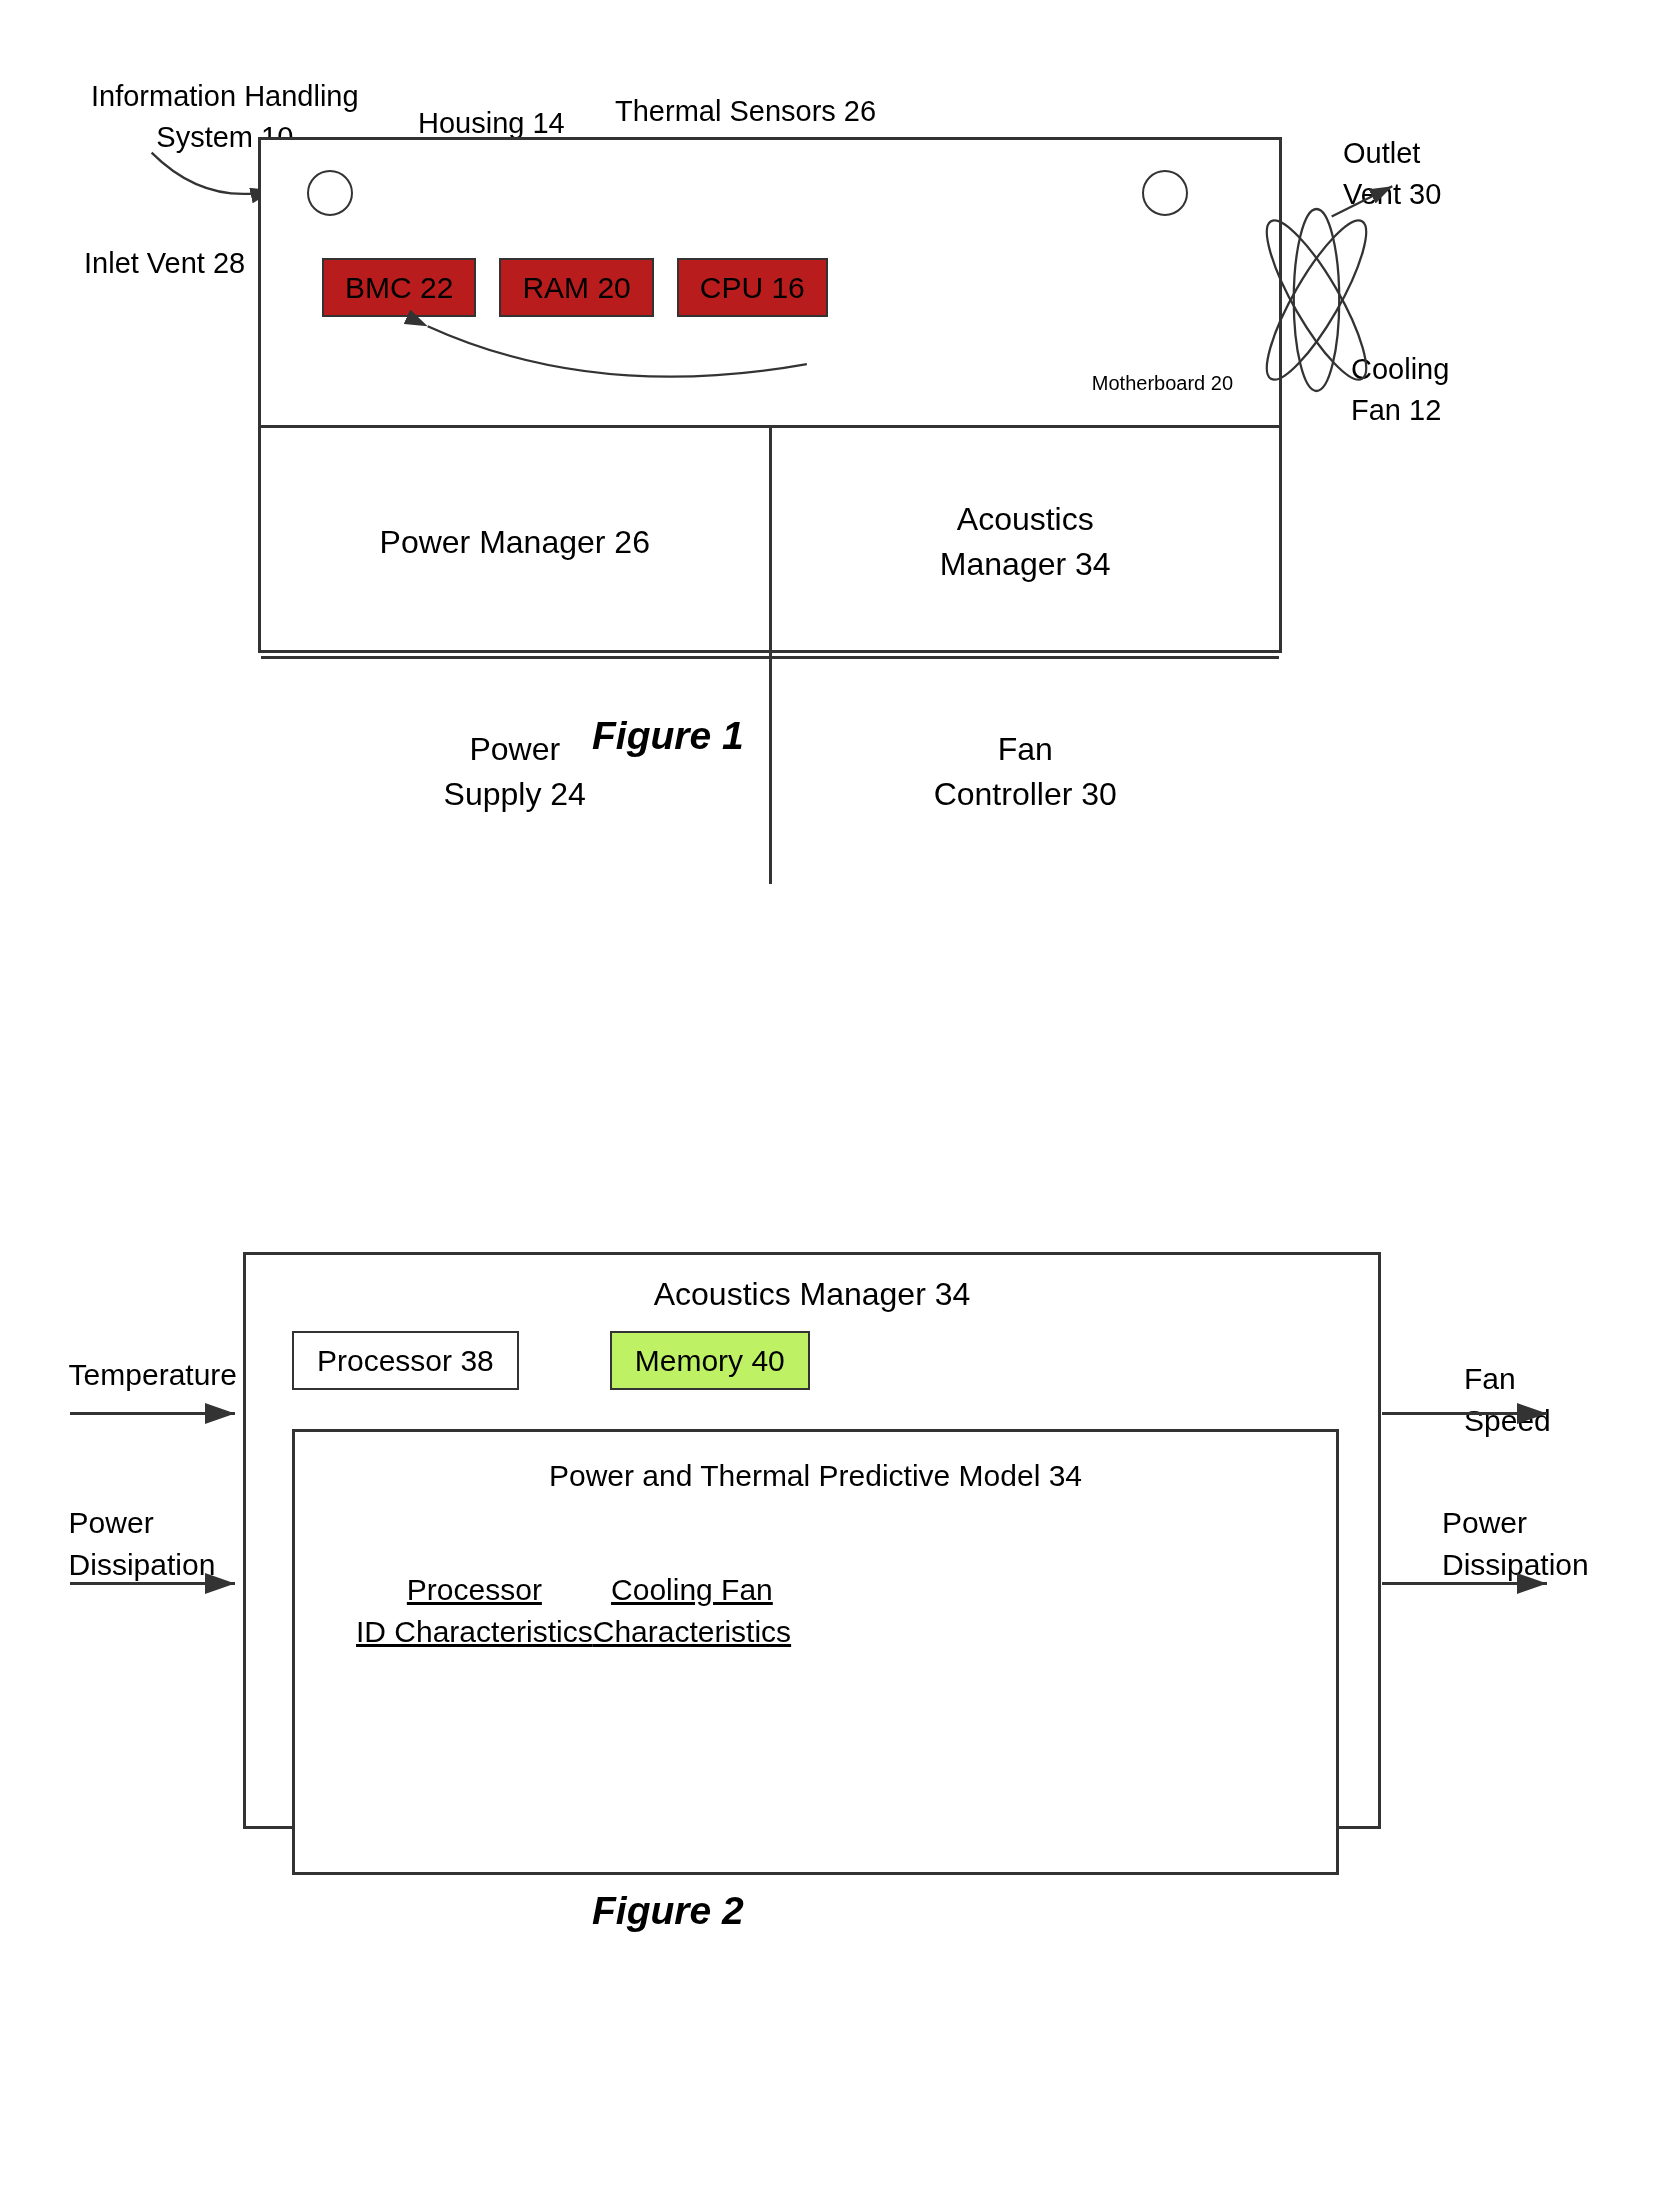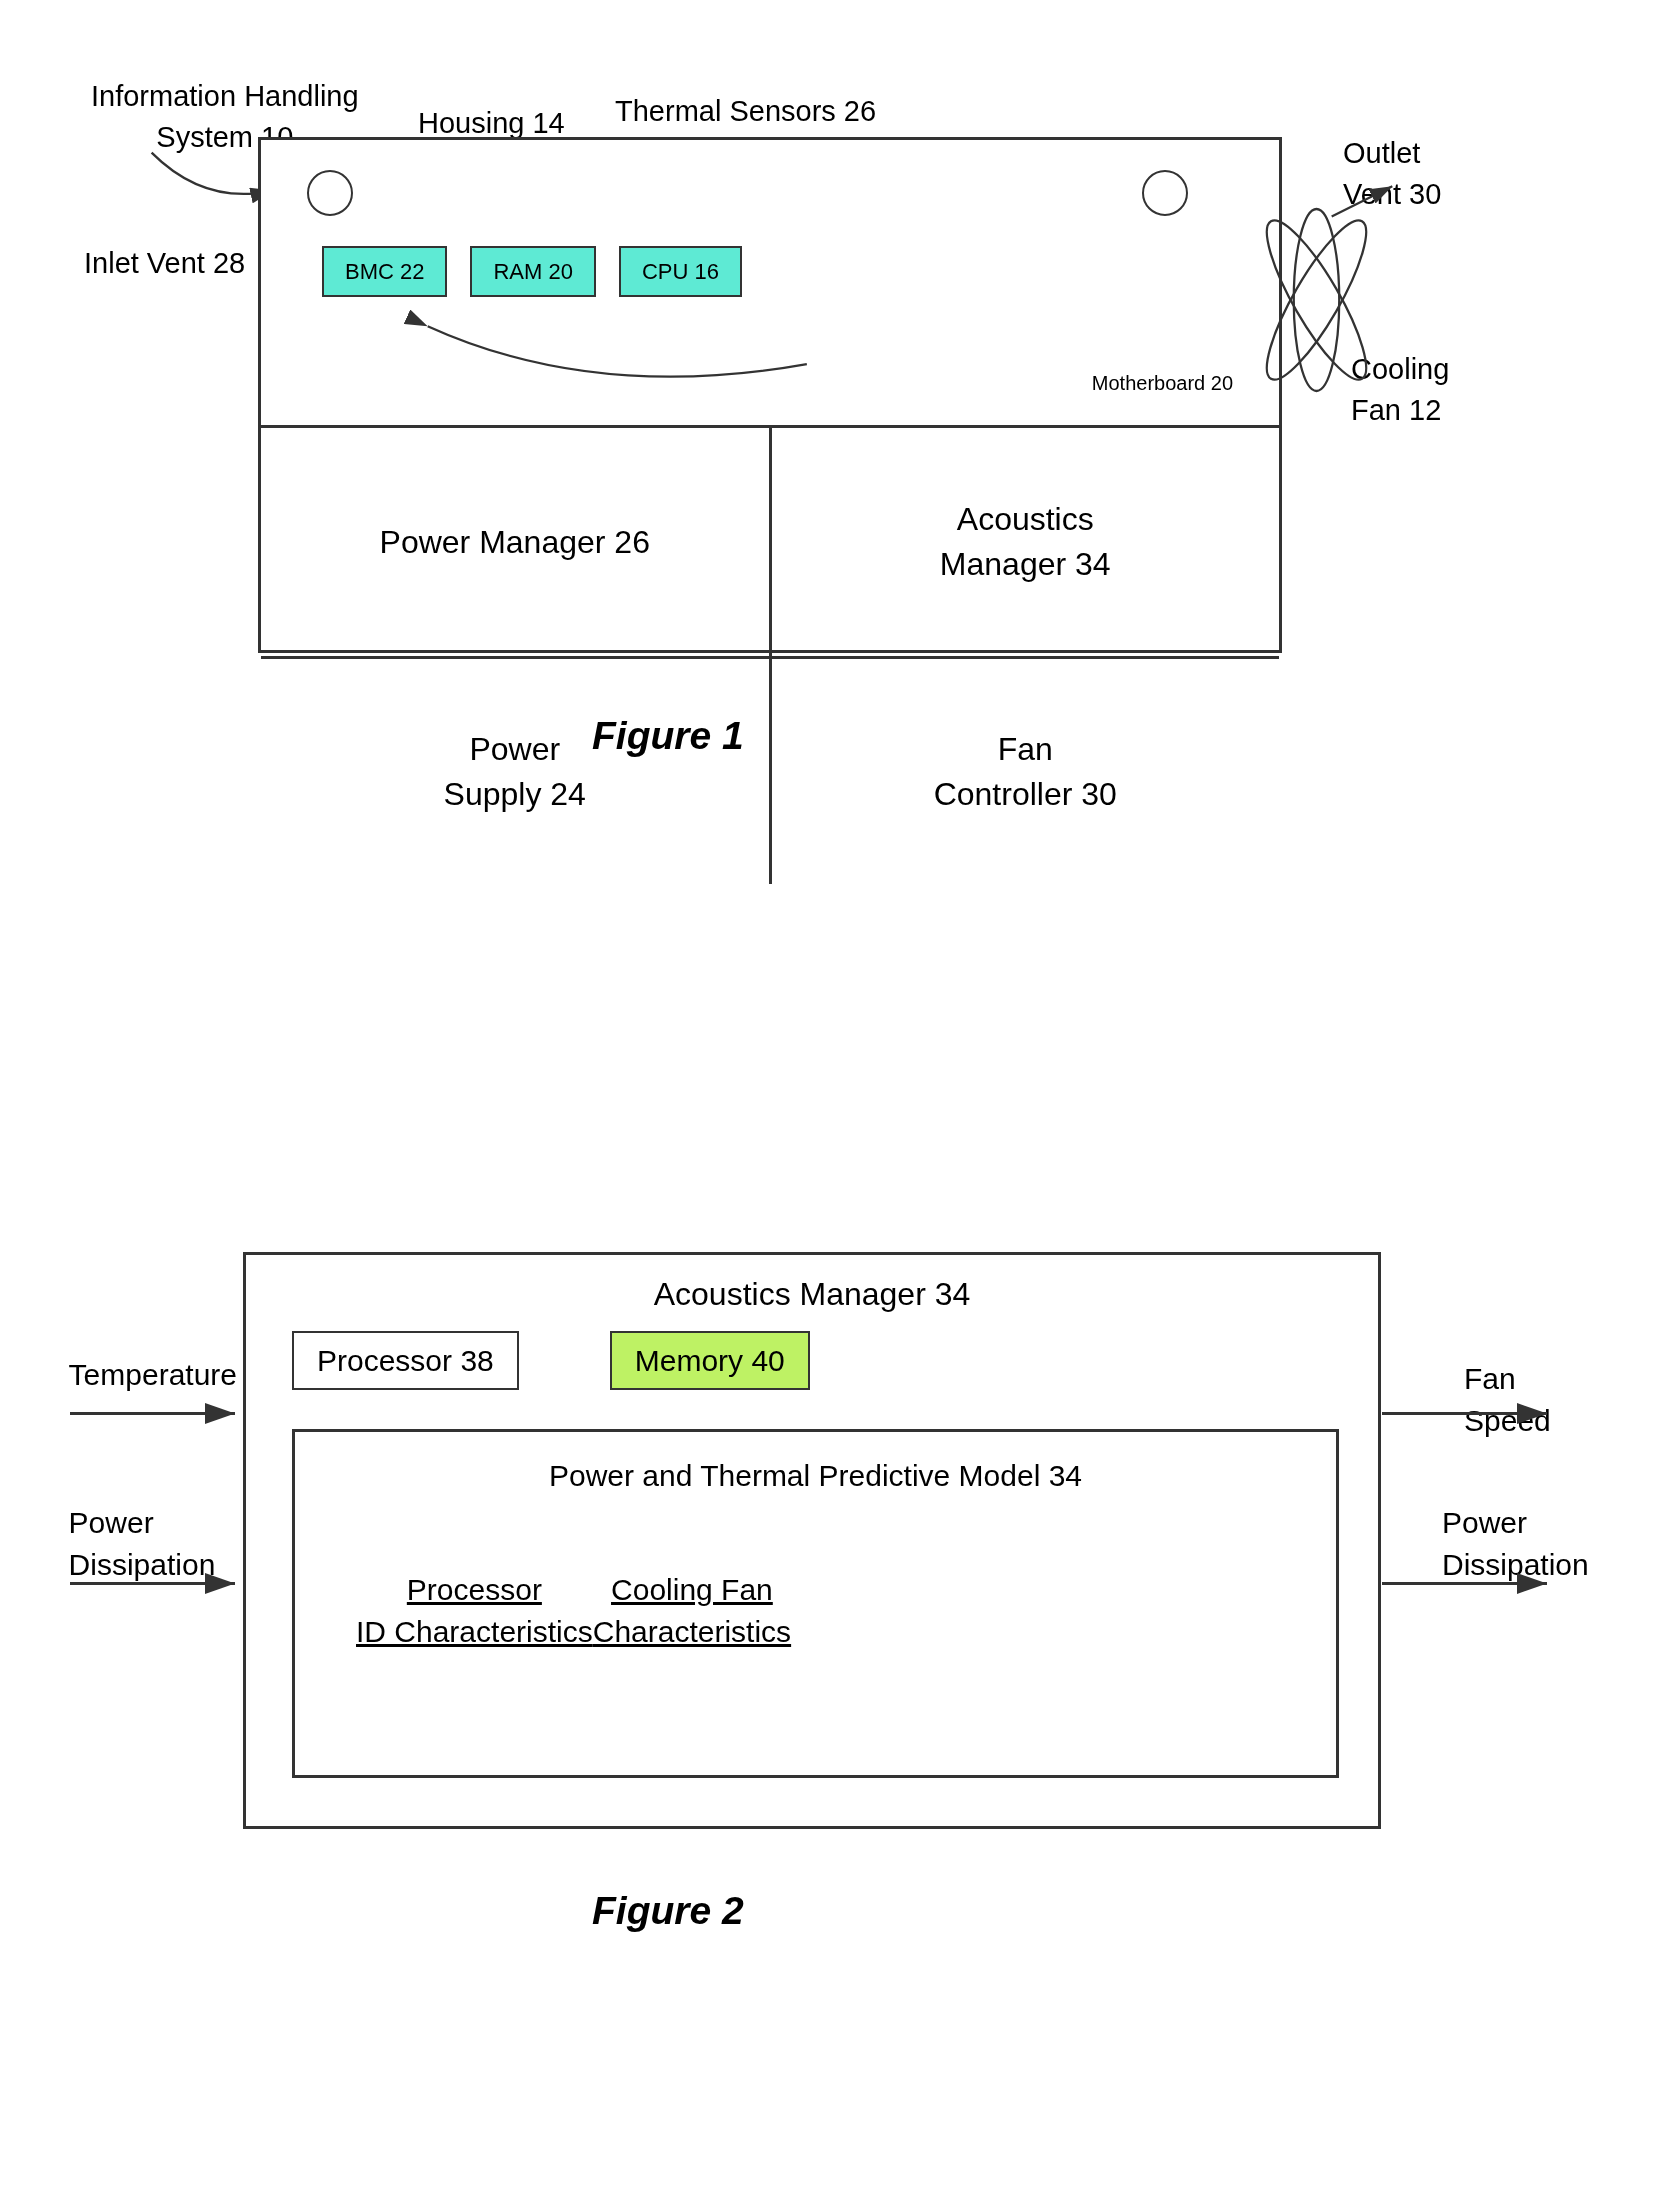--- a/index.html
+++ b/index.html
@@ -64,22 +64,23 @@
       position: absolute;
       top: 106px;
       left: 61px;
       display: flex;
       gap: 23px;
     }
 
     .component-box {
       border: 2.3px solid #333;
       padding: 10.6px 21px;
-      font-size: 22px;
-      background: #5eead4;
+      font-size: 30px;
+      background: #b91c1c;
+      margin-top: 12px;
     }
 
     
     .housing-bottom {
       display: flex;
       height: 228px;
     }
 
     .housing-cell {
       flex: 1;
@@ -269,21 +270,21 @@
 
     <div style="position:absolute; top:76px; left:46px; display:flex; gap:91px;">
       <div style="border:2.3px solid #333; padding:10.6px 23px; font-size:30px; background:#fff;">
         Processor 38
       </div>
       <div style="border:2.3px solid #333; padding:10.6px 23px; font-size:30px; background:#bef264;">
         Memory 40
       </div>
     </div>
 
-    <div style="position:absolute; top:174px; left:46px; width:1047px; height:349px; border:3px solid #333; background:#fff;">
+    <div style="position:absolute; top:174px; left:46px; width:1047px; height:446px; border:3px solid #333; background:#fff;">
 
       <div style="position:absolute; top:26.6px; left:50%; transform:translateX(-50%); font-size:30px; white-space:nowrap;">
         Power and Thermal Predictive Model 34
       </div>
 
       <div style="position:absolute; top:137px; left:61px; display:flex; text-decoration:underline;">
         <div style="font-size:30px; text-align:center; line-height:1.4;">
           Processor<br>ID Characteristics
         </div>
         <div style="font-size:30px; text-align:center; line-height:1.4;">

